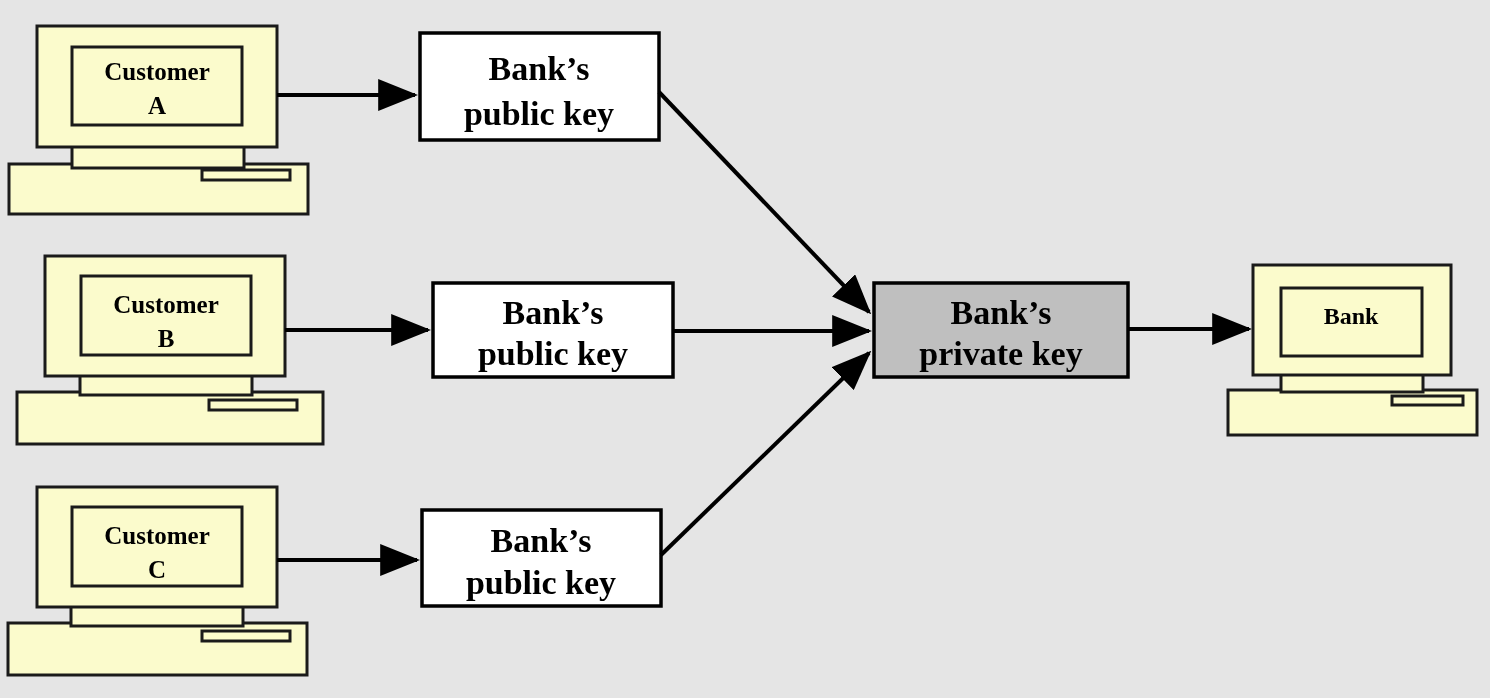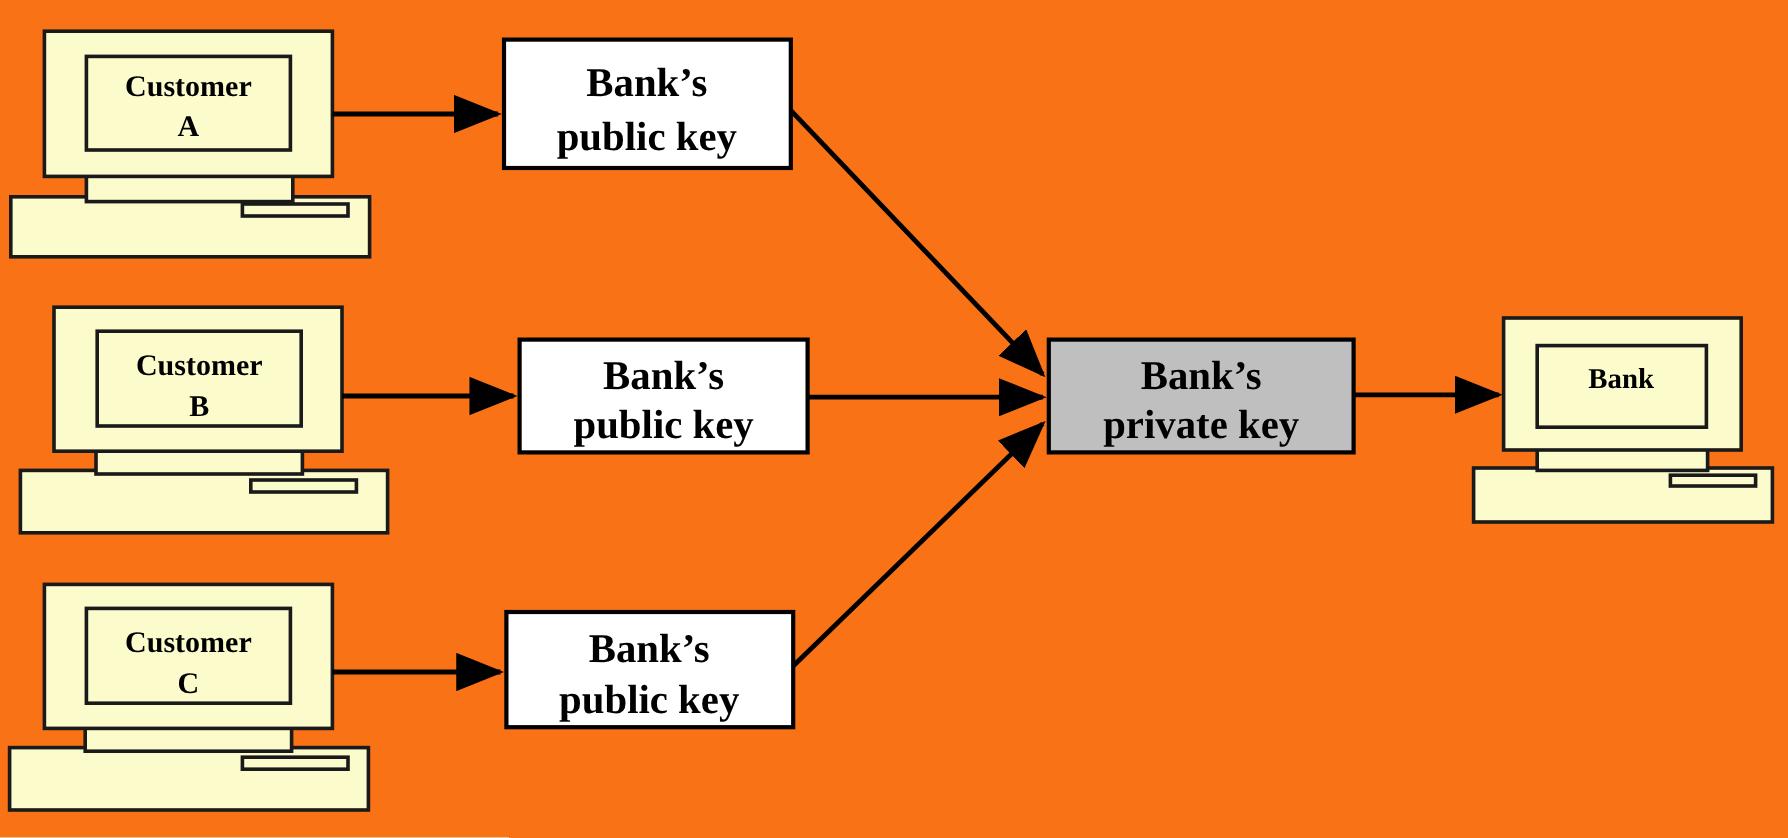--- a/index.html
+++ b/index.html
@@ -7,21 +7,21 @@
     padding: 0;
     background: #ffffff;
   }
   body {
     font-family: "Liberation Serif", serif;
   }
   #diagram-root {
     position: relative;
     width: 1490px;
     height: 698px;
-    background: #f97316;
+    background: #e5e5e5;
     overflow: hidden;
   }
   svg#diagram-svg {
     display: block;
     width: 1490px;
     height: 698px;
   }
   .node-label {
     font-family: "Liberation Serif", serif;
     font-weight: bold;

